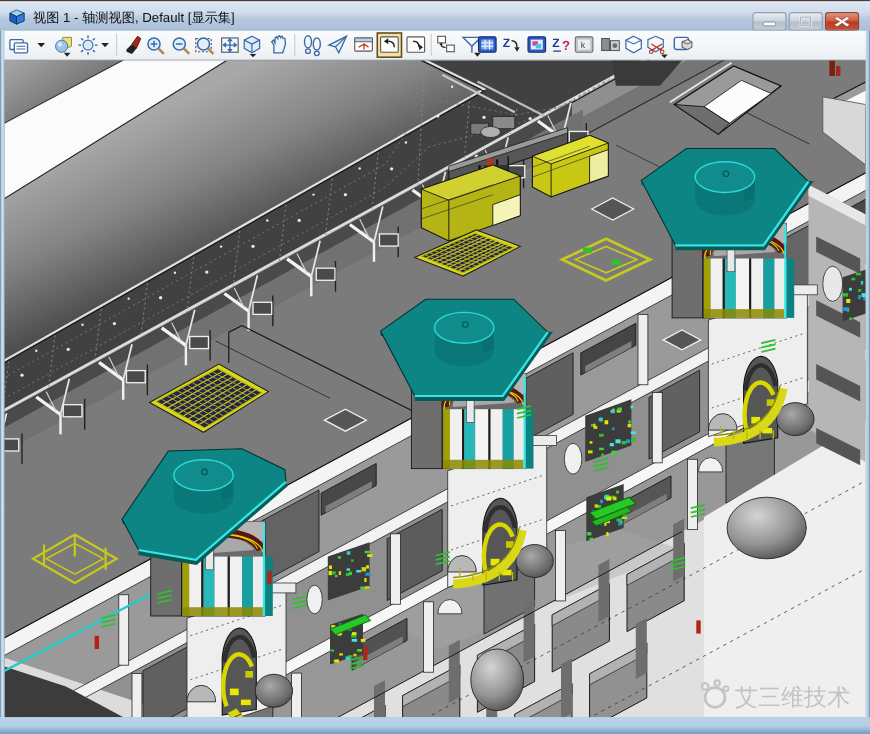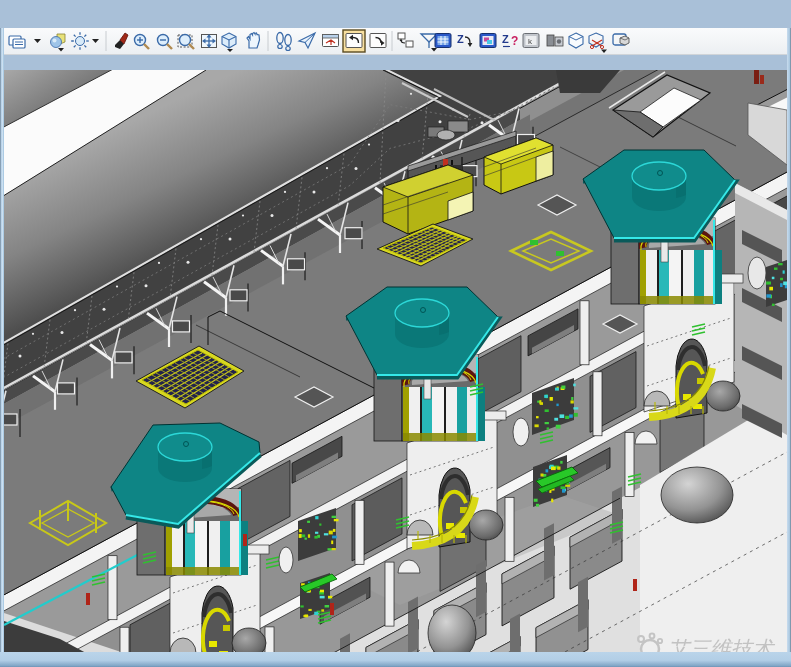--- a/index.html
+++ b/index.html
@@ -12,31 +12,49 @@
 #ttext{position:absolute;left:30px;top:7px;font-size:12px;color:#111;white-space:nowrap;}
 .wbtn{position:absolute;top:10px;height:17px;border-radius:3px;box-sizing:border-box;}
 #bmin{left:684px;width:31px;border:1px solid #96a1ad;
  background:linear-gradient(#e8edf3 0%,#ccd4dd 45%,#b4bfcb 55%,#c3cdd8 100%);}
 #bmax{left:717px;width:31px;border:1px solid #96a1ad;
  background:linear-gradient(#e8edf3 0%,#ccd4dd 45%,#b4bfcb 55%,#c3cdd8 100%);}
 #bclose{left:750px;width:31px;border:1px solid #92433a;
  background:linear-gradient(#e0937e 0%,#cf5c41 45%,#bc3a22 55%,#c0503a 100%);}
 #toolbar{position:absolute;left:1px;top:28px;width:789px;height:27px;
  background:linear-gradient(#fafbfc,#eceff2);border-bottom:1px solid #d0d4d8;box-sizing:border-box;}
-#vp{position:absolute;left:4px;top:70px;width:783px;height:597px;background:#7b7b7b;font-style:italic;}
+#vp{position:absolute;left:4px;top:55px;width:783px;height:597px;background:#7b7b7b;}
 #bl{position:absolute;left:0;top:28px;width:4px;height:631px;
  background:linear-gradient(90deg,#6e8498 0%,#b8d2e8 35%,#cfe2f2 60%,#9cc0dc 100%);}
 #br{position:absolute;left:787px;top:28px;width:4px;height:631px;
  background:linear-gradient(90deg,#c8dcee 0%,#a8c6de 70%,#62788c 100%);}
 #bb{position:absolute;left:0;top:652px;width:791px;height:15px;
  background:linear-gradient(#bad4ea 0%,#b2cee6 55%,#84a8c8 90%,#6e94b6 100%);}
 </style>
 </head>
 <body>
 <div id="win">
+ <div id="titlebar">
+  <svg id="ticon" viewBox="0 0 15 15">
+   <polygon points="1,4 7,1 14,4 7,7" fill="#9fd4f0" stroke="#1a4f8a" stroke-width="0.8"></polygon>
+   <polygon points="1,4 7,7 7,14 1,11" fill="#1d5dbf" stroke="#12315e" stroke-width="0.8"></polygon>
+   <polygon points="7,7 14,4 14,11 7,14" fill="#2f7de0" stroke="#12315e" stroke-width="0.8"></polygon>
+  </svg>
+  <div id="ttext">视图 1 - 轴测视图, Default [显示集]</div>
+  <div class="wbtn" id="bmin"><svg width="29" height="15" viewBox="0 0 29 15">
+          <rect x="9" y="8" width="11" height="3.5" rx="1" fill="#f8fafc" stroke="#7e8b98" stroke-width="0.8"></rect>
+        </svg></div>
+  <div class="wbtn" id="bmax"><svg width="29" height="15" viewBox="0 0 29 15">
+          <rect x="10" y="3.5" width="9" height="8" fill="none" stroke="#f6f9fb" stroke-width="2"></rect>
+          <rect x="10" y="3.5" width="9" height="8" fill="none" stroke="#7e8b98" stroke-width="0.7"></rect>
+        </svg></div>
+  <div class="wbtn" id="bclose"><svg width="29" height="15" viewBox="0 0 29 15">
+          <path d="M10 3 L14.5 6.2 L19 3 L21.5 5 L16.8 7.6 L21.5 10.4 L19 12.4 L14.5 9.2 L10 12.4 L7.5 10.4 L12.2 7.6 L7.5 5 Z" fill="#fdfdfd" stroke="#8d4036" stroke-width="0.6"></path>
+        </svg></div>
+ </div>
  <div id="toolbar">
   <svg width="789" height="26" viewBox="0 0 789 26" id="tbsvg">
         <g transform="translate(7,4)">
           <rect x="1" y="4" width="12" height="9" rx="1" fill="#fff" stroke="#3a6aa8" stroke-width="1.2"></rect>
           <rect x="5" y="7" width="12" height="9" rx="1" fill="#fff" stroke="#3a6aa8" stroke-width="1.2"></rect>
           <line x1="7" y1="10" x2="15" y2="10" stroke="#3a6aa8" stroke-width="1"></line>
           <line x1="7" y1="12.5" x2="15" y2="12.5" stroke="#3a6aa8" stroke-width="1"></line>
         </g>
 <g transform="translate(33,4)">
           <polygon points="0,7 7,7 3.5,11" fill="#222"></polygon>

